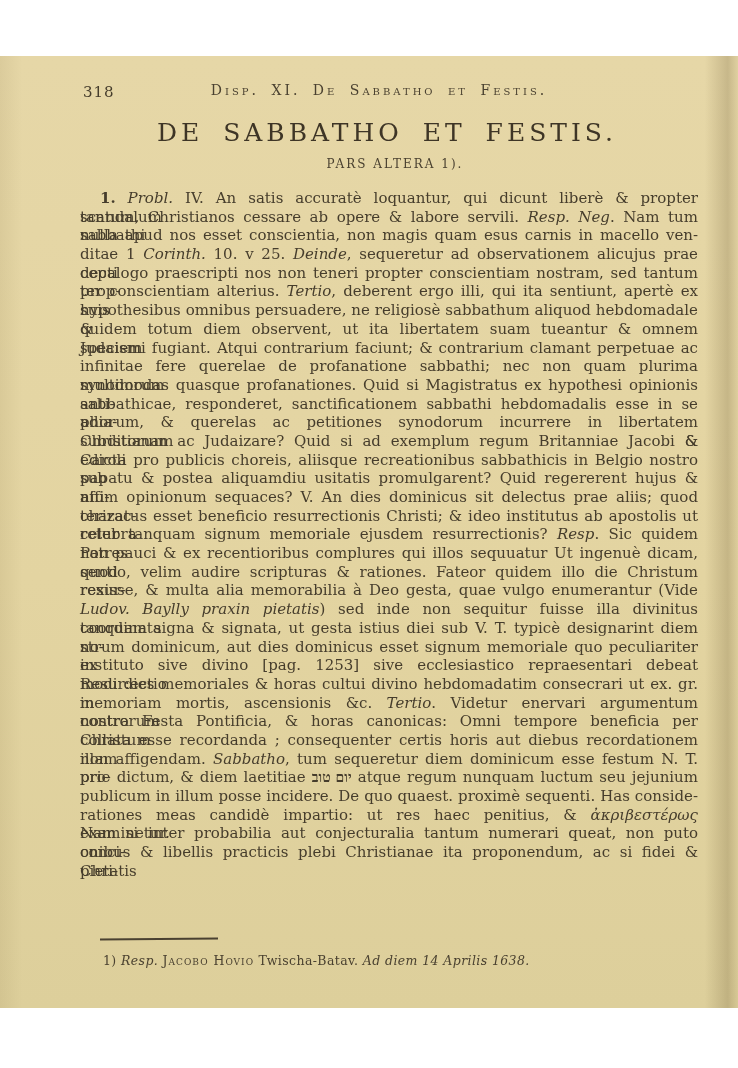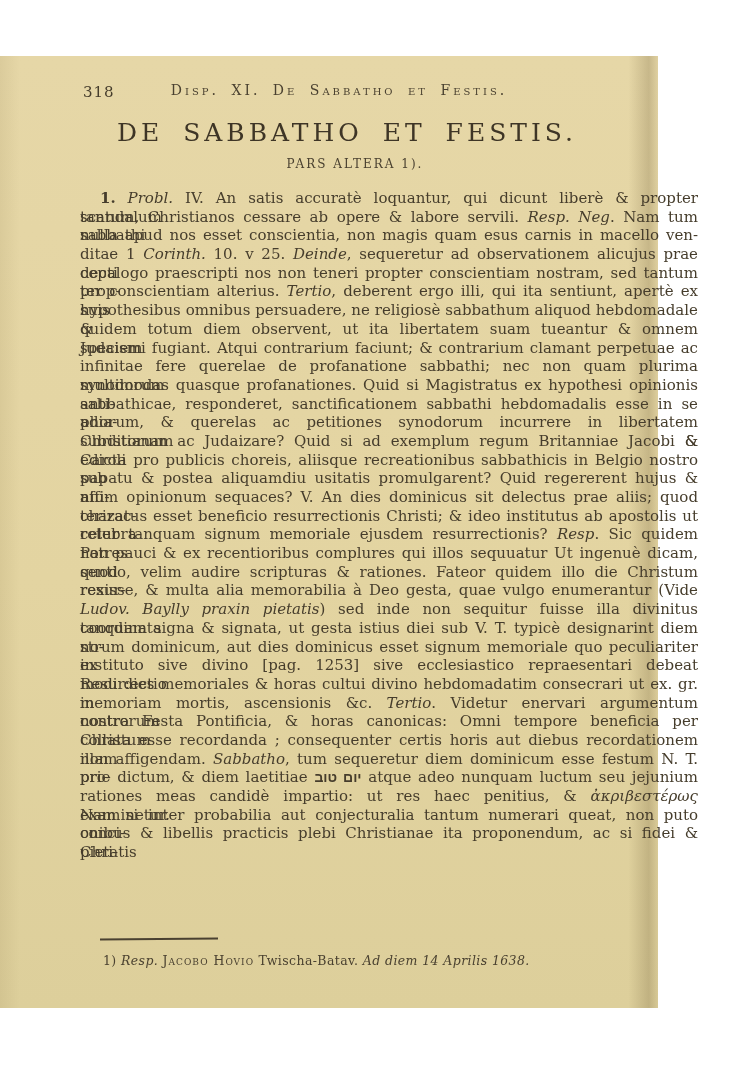--- a/index.html
+++ b/index.html
@@ -6,21 +6,21 @@
   body{
     width:738px;height:1068px;
     background:#ffffff;
     position:relative;
     overflow:hidden;
     font-family:"DejaVu Serif", serif;
   }
   .paper{
     position:absolute;
     left:0;top:56px;
-    width:658px;height:952px;
+    width:738px;height:952px;
     background:
       linear-gradient(90deg, rgba(120,100,55,0.10) 0%, rgba(120,100,55,0) 3%,
                       rgba(120,100,55,0) 95.5%, rgba(90,72,35,0.22) 98.6%, rgba(120,100,55,0.06) 100%),
       linear-gradient(180deg, #e6d7a7 0%, #e3d4a1 55%, #ddcf9b 100%);
     color:#463d2c;
   }
   .headrow{
     position:absolute;top:26px;left:0;width:100%;
     font-size:14px;
   }
@@ -68,21 +68,21 @@
     overflow:visible;
   }
   .line.indent{ text-indent:20px; }
   .catchword{
     padding-right:12px;
     height:18.7px;
   }
   .seg-i{ font-style:italic; }
   .seg-b{ font-weight:bold; }
   .seg-sc{ font-variant:small-caps; letter-spacing:1px;margin-top:32px; }
-  .seg-he{ font-family:Liberation Sans, sans-serif; font-weight:600; font-size:14px; }
+  .seg-he{ font-family:Liberation Serif, serif; font-weight:600; font-size:14px; }
   .seg-gr{ font-style:italic; }
   .footrule{
     position:absolute;top:882px;left:100px;
     width:118px;height:0;
     border-top:2px solid #4a4131;
     transform:rotate(-0.6deg);
   }
   .footnote{
     position:absolute;top:897px;left:103px;width:560px;
     font-size:12.5px;
@@ -128,21 +128,22 @@
       <div class="line"><span>rexisse, &amp; multa alia memorabilia à Deo gesta, quae vulgo enumerantur (Vide</span></div>
       <div class="line"><span class="seg-i">Ludov. Baylly praxin pietatis</span><span>) sed inde non sequitur fuisse illa divinitus coordinata</span></div>
       <div class="line"><span>tanquam signa &amp; signata, ut gesta istius diei sub V. T. typicè designarint diem no-</span></div>
       <div class="line"><span>strum dominicum, aut dies dominicus esset signum memoriale quo peculiariter ex</span></div>
       <div class="line"><span>instituto sive divino [pag. 1253] sive ecclesiastico repraesentari debeat Resur:ectio</span></div>
       <div class="line"><span>modi dies memoriales &amp; horas cultui divino hebdomadatim consecrari ut ex. gr. in</span></div>
       <div class="line"><span>memoriam mortis, ascensionis &amp;c. </span><span class="seg-i">Tertio</span><span>. Videtur enervari argumentum nostrorum</span></div>
       <div class="line"><span>contra Festa Pontificia, &amp; horas canonicas: Omni tempore beneficia per Christum</span></div>
       <div class="line"><span>collata esse recordanda ; consequenter certis horis aut diebus recordationem illam</span></div>
       <div class="line"><span>non affigendam. </span><span class="seg-i">Sabbatho</span><span>, tum sequeretur diem dominicum esse festum N. T. pro-</span></div>
-      <div class="line"><span>prie dictum, &amp; diem laetitiae </span><span class="seg-he">יום טוב</span><span> atque adeo nunquam luctum seu jejunium</span></div>
+      <div class="line"><span>prie dictum, &amp; diem laetitiae </span><span class="seg-he">יום טוב</span><span> atque regum nunquam luctum seu jejunium</span></div>
+      <div class="line"><span>publicum in illum posse incidere. De quo quaest. proximè sequenti. Has conside-</span></div>
       <div class="line"><span>rationes meas candidè impartio: ut res haec penitius, &amp; </span><span class="seg-gr">ἀκριβεστέρως</span><span> examinetur.</span></div>
       <div class="line"><span>Nam si inter probabilia aut conjecturalia tantum numerari queat, non puto conci-</span></div>
       <div class="line"><span>onibus &amp; libellis practicis plebi Christianae ita proponendum, ac si fidei &amp; pietatis</span></div>
       <div class="catchword">Chri-</div>
     </div>
 
   <div class="footrule"></div>
   <div class="footnote" id="footnote"><span>1) </span><span class="seg-i">Resp.</span><span> </span><span class="seg-sc">Jacobo Hovio</span><span> Twischa-Batav. </span><span class="seg-i">Ad diem 14 Aprilis 1638.</span></div>
 
 </div>

